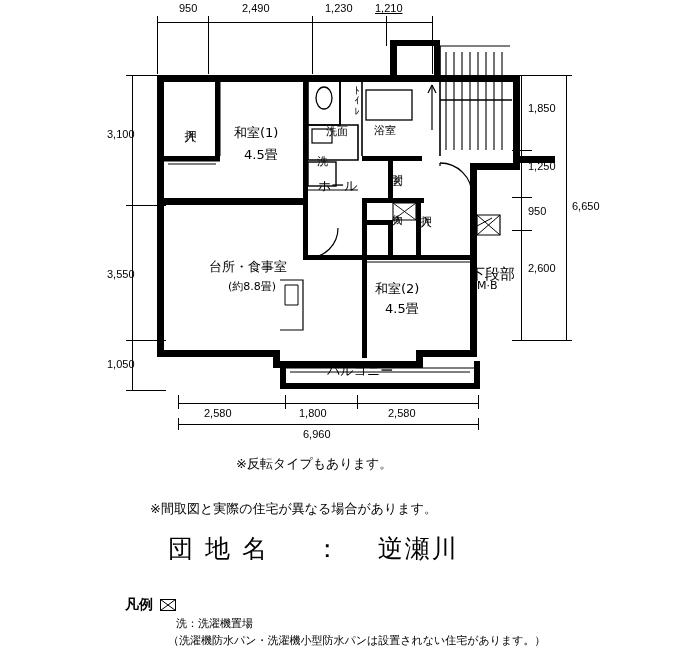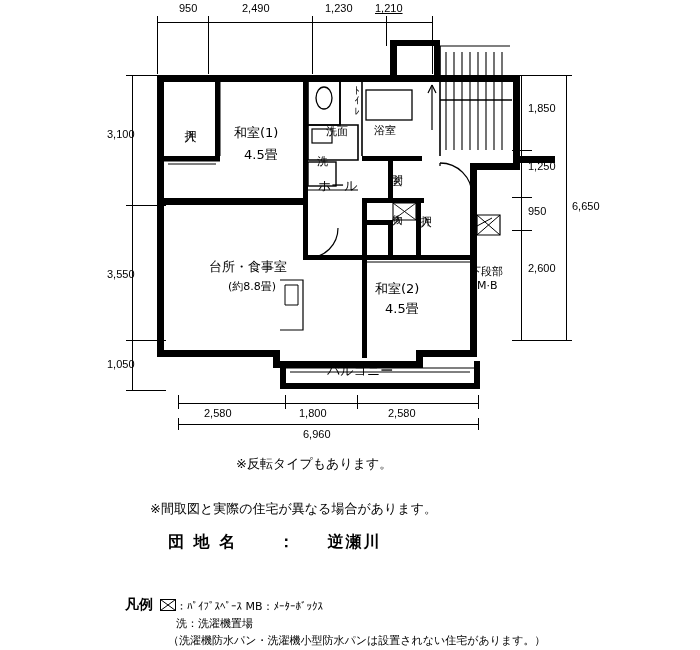--- a/index.html
+++ b/index.html
@@ -47,22 +47,22 @@
 
   
   .note{
     position:absolute;
     font-size:13px;
     white-space:nowrap;
     font-family:"DejaVu Sans","Liberation Sans",sans-serif;
   }
   .bigrow{
     position:absolute;
-    font-size:16px;
-    font-weight:bold;
+    font-size:25px;
+    font-weight:normal;
     letter-spacing:2px;
     white-space:nowrap;
     font-family:"DejaVu Sans","Liberation Sans",sans-serif;
   }
   .legend{
     position:absolute;
     font-size:11px;
     white-space:nowrap;
     font-family:"DejaVu Sans","Liberation Sans",sans-serif;
   }
@@ -249,21 +249,21 @@
 
   <div class="roomlabel vert" style="left:391px;top:207px;font-size:10px;">物入</div>
   <div class="roomlabel vert" style="left:419px;top:207px;font-size:11px;">押入</div>
 
   <div class="roomlabel" style="left:209px;top:259px;">台所・食事室</div>
   <div class="roomlabel small" style="left:228px;top:280px;">(約8.8畳)</div>
 
   <div class="roomlabel" style="left:375px;top:281px;">和室(2)</div>
   <div class="roomlabel" style="left:385px;top:301px;">4.5畳</div>
 
-  <div class="roomlabel tiny" style="left:470px;top:265px;font-size:11px;">下段部</div>
+  <div class="roomlabel tiny" style="left:470px;top:265px;font-size:15px;">下段部</div>
   <div class="roomlabel tiny" style="left:477px;top:279px;font-size:11px;">M·B</div>
 
   <div class="roomlabel" style="left:327px;top:363px;text-align:right;">バルコニー</div>
 
   <div class="note" style="left:150px;top:500px;">※間取図と実際の住宅が異なる場合があります。</div>
   <div class="note" style="left:236px;top:455px;">※反転タイプもあります。</div>
 
   <div class="bigrow" style="left:168px;top:532px;">
     <span>団 地 名</span>
     <span style="display:inline-block;width:26px;"></span>
@@ -272,17 +272,16 @@
     <span>逆瀬川</span>
   </div>
 
 
   <div class="legend-title" style="left:125px;top:596px;font-family:Liberation Mono, monospace;">凡例</div>
 
   <svg width="16" height="12" style="position:absolute;left:160px;top:599px;">
     <rect x="0.5" y="0.5" width="15" height="11" fill="none" stroke="#000" stroke-width="1"></rect>
     <path d="M0.5 0.5 L15.5 11.5 M15.5 0.5 L0.5 11.5" stroke="#000" stroke-width="1"></path>
   </svg>
-  <div class="legend" style="left:176px;top:599px;">：ﾊﾟｲﾌﾟｽﾍﾟｰｽ  MB：ﾒｰﾀｰﾎﾞｯｸｽ</div>
   <div class="legend" style="left:176px;top:616px;">洗：洗濯機置場</div>
   <div class="legend" style="left:168px;top:633px;">（洗濯機防水パン・洗濯機小型防水パンは設置されない住宅があります。）</div>
 
 </div>
 
 </body></html>

